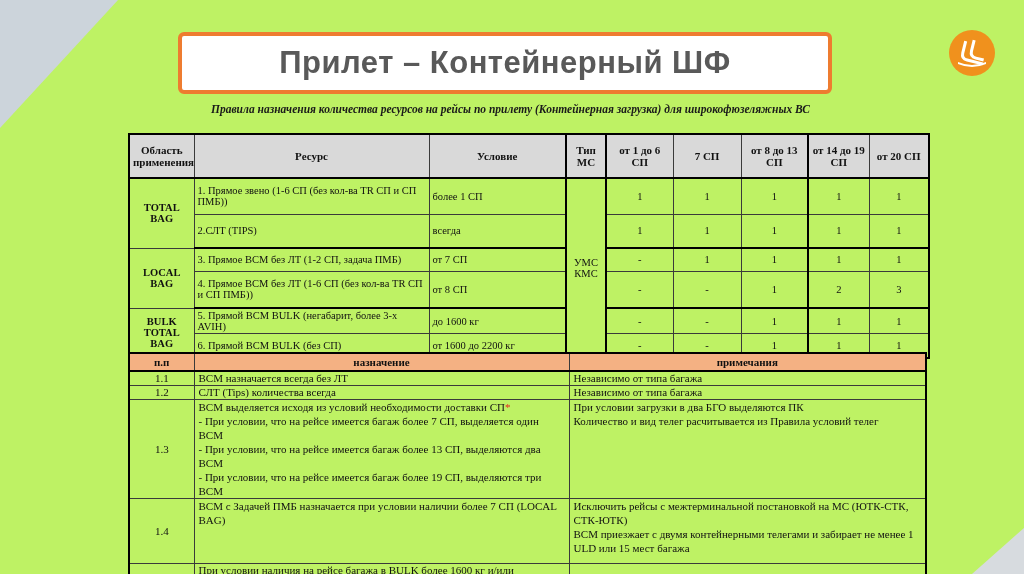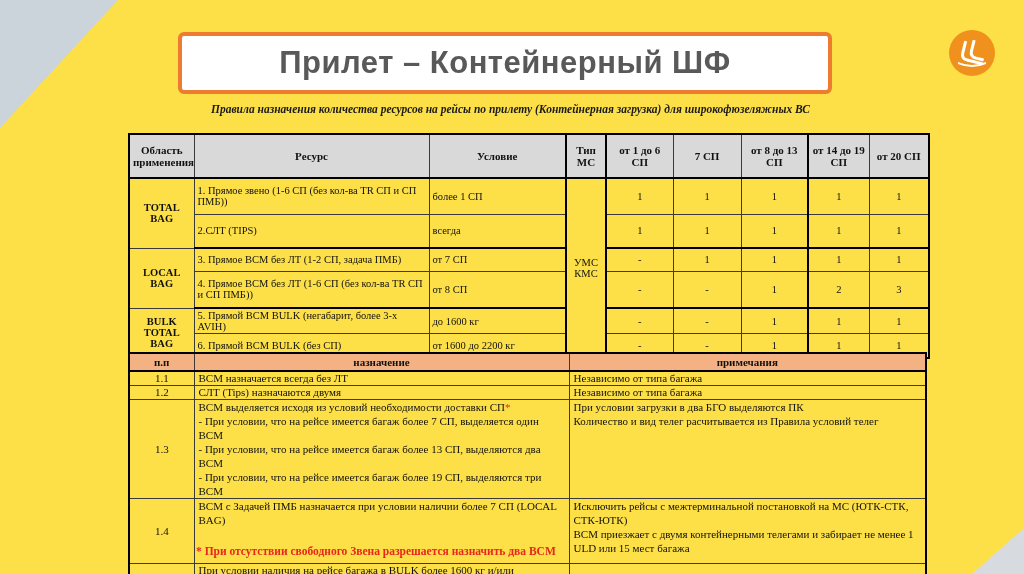--- a/index.html
+++ b/index.html
@@ -1,16 +1,16 @@
 <!DOCTYPE html>
 <html><head>
 <meta charset="utf-8">
 <style>
   html,body{margin:0;padding:0;background:#fff;}
-  .slide{position:relative;width:1024px;height:574px;background:#fde047;overflow:hidden;
+  .slide{position:relative;width:1024px;height:574px;background:#bef264;overflow:hidden;
          font-family:"Liberation Serif", serif;}
   
   .wedge-tl{position:absolute;left:0;top:0;width:118px;height:128px;background:#ccd4db;
             clip-path:polygon(0 0,100% 0,0 100%);}
   .wedge-br{position:absolute;right:0;bottom:0;width:52px;height:46px;background:#d7dbdf;
             clip-path:polygon(100% 0,100% 100%,0 100%);}
   
   .title-box{position:absolute;left:178px;top:32px;width:646px;height:54px;background:#fff;
              border:4px solid #ee7c30;border-radius:6px;display:flex;align-items:center;justify-content:center;}
   .title-text{font-family:"Liberation Sans", sans-serif;font-weight:bold;font-size:31px;color:#595959;letter-spacing:.5px;}
@@ -166,21 +166,21 @@
       <th>назначение</th>
       <th>примечания</th>
     </tr>
     <tr style="height:14px">
       <td class="num-cell">1.1</td>
       <td>ВСМ назначается всегда без ЛТ</td>
       <td>Независимо от типа багажа</td>
     </tr>
     <tr style="height:14px">
       <td class="num-cell">1.2</td>
-      <td>СЛТ (Tips) назначаются двумя</td>
+      <td>СЛТ (Tips) количества всегда</td>
       <td>Независимо от типа багажа</td>
     </tr>
     <tr style="height:59px">
       <td class="num-cell">1.3</td>
       <td style="vertical-align:top;margin-left:8px;">
         <div class="line"><span>ВСМ выделяется исходя из условий необходимости доставки СП</span><span class="red">*</span></div>
         <div class="line">- При условии, что на рейсе имеется багаж более 7 СП, выделяется один ВСМ</div>
         <div class="line">- При условии, что на рейсе имеется багаж более 13 СП, выделяются два ВСМ</div>
         <div class="line">- При условии, что на рейсе имеется багаж более 19 СП, выделяются три ВСМ</div>
       </td>
@@ -200,15 +200,14 @@
       </td>
     </tr>
     <tr style="height:26px">
       <td class="num-cell">1.5</td>
       <td>При условии наличия на рейсе багажа в BULK более 1600 кг и/или негабаритного багажа и/или более 3-х AVIH назначается дополнительный ВСМ</td>
       <td></td>
     </tr>
   </tbody>
     </table>
 
-  <div class="footnote red">* При отсутствии свободного Звена разрешается назначить два ВСМ</div>
 
 </div>
 
 </body></html>

